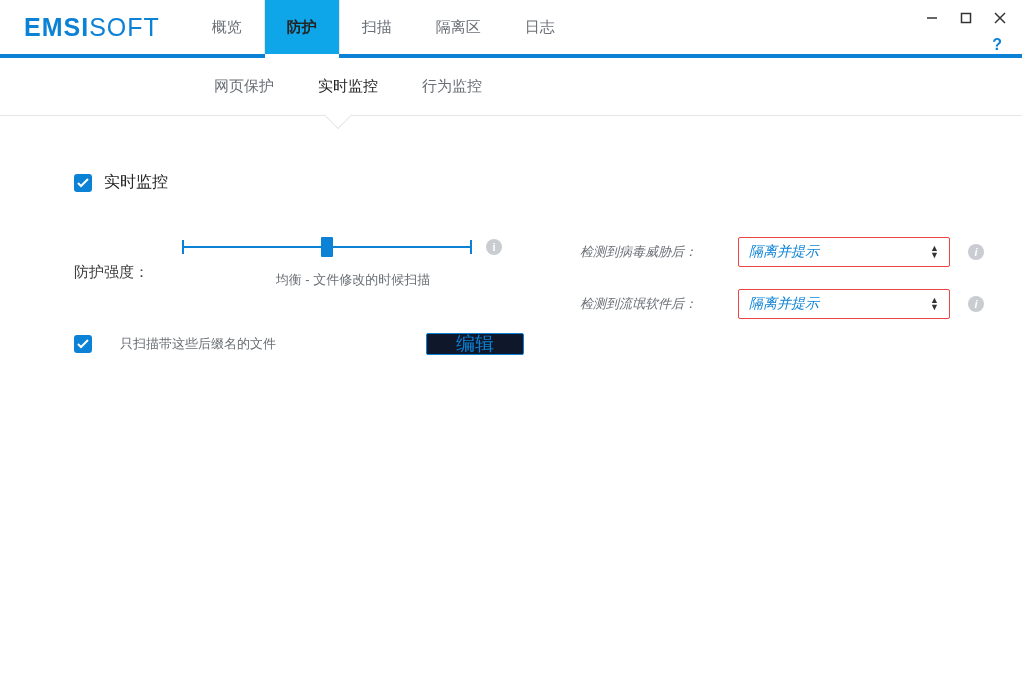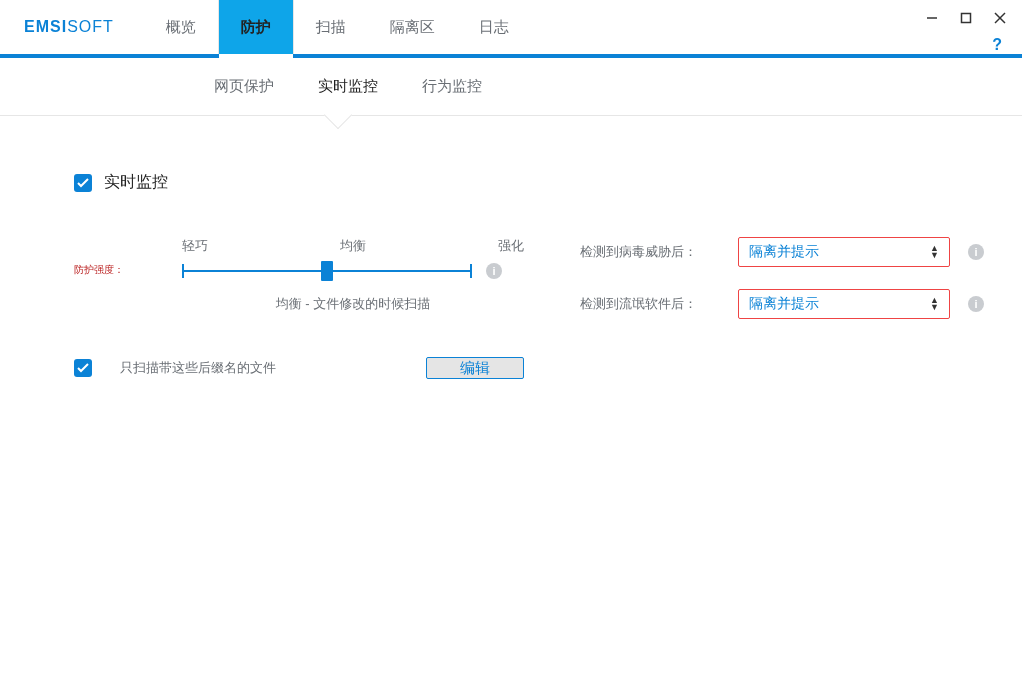--- a/index.html
+++ b/index.html
@@ -37,21 +37,21 @@
 }
 .header {
   display: flex;
   align-items: stretch;
   height: 58px;
   border-bottom: 4px solid #0b82d6;
   padding-left: 24px;
   position: relative;
 }
 .logo {
-  font-size: 16px;
+  font-size: 25px;
   letter-spacing: 1px;
   color: #0b82d6;
   display: flex;
   align-items: center;
   padding-right: 30px;
 }
 .logo .bold { font-weight: 700; }
 .logo .thin { font-weight: 300; }
 .nav {
   display: flex;
@@ -127,29 +127,29 @@
   justify-content: center;
   cursor: pointer;
 }
 .checkbox svg { display: block; }
 .section-title { font-size: 16px; font-weight: 500; color: #222; }
 .settings-row {
   display: flex;
   gap: 56px;
 }
 .left-col { flex: 0 0 450px; }
-.right-col { flex: 1; }
+.right-col { flex: 1; font-style: italic; }
 .slider-block {
   display: flex;
   align-items: flex-start;
   gap: 18px;
 }
 .slider-label {
-  color: #b91c1c;
-  font-size: 10px;
+  color: #404040;
+  font-size: 15px;
   padding-top: 26px;
   width: 90px;
 }
 .slider-area {
   flex: 1;
 }
 .slider-ticks {
   display: flex;
   justify-content: space-between;
   color: #6a6f75;
@@ -251,27 +251,27 @@
   margin-top: 44px;
 }
 .cb-label {
   color: #6a6f75;
   font-size: 13px;
   flex: 1;
 }
 .edit-btn {
   border: 1px solid #0b82d6;
   color: #0b82d6;
-  background: #e5e5e5;
+  background: #0f172a;
   width: 98px;
   height: 22px;
   display: flex;
   align-items: center;
   justify-content: center;
-  font-size: 15px;
+  font-size: 19px;
   cursor: pointer;
   border-radius: 2px;
   text-align: right;
 }
 </style>
 </head>
 <body>
 
 <div class="window-controls">
   <div class="win-btn">
@@ -324,25 +324,20 @@
     </div>
     <div class="section-title">实时监控</div>
   </div>
 
   <div class="settings-row">
 
     <div class="left-col">
       <div class="slider-block">
         <div class="slider-label">防护强度：</div>
         <div class="slider-area">
-          <div class="slider-ticks">
-            <span>轻巧</span>
-            <span>均衡</span>
-            <span>强化</span>
-          </div>
           <div class="slider-track-wrap">
             <div class="slider-track">
               <div class="slider-line"></div>
               <div class="slider-tick t0"></div>
               <div class="slider-tick t1"></div>
               <div class="slider-tick t2"></div>
               <div class="slider-thumb"></div>
             </div>
             <div class="info-icon">i</div>
           </div>

